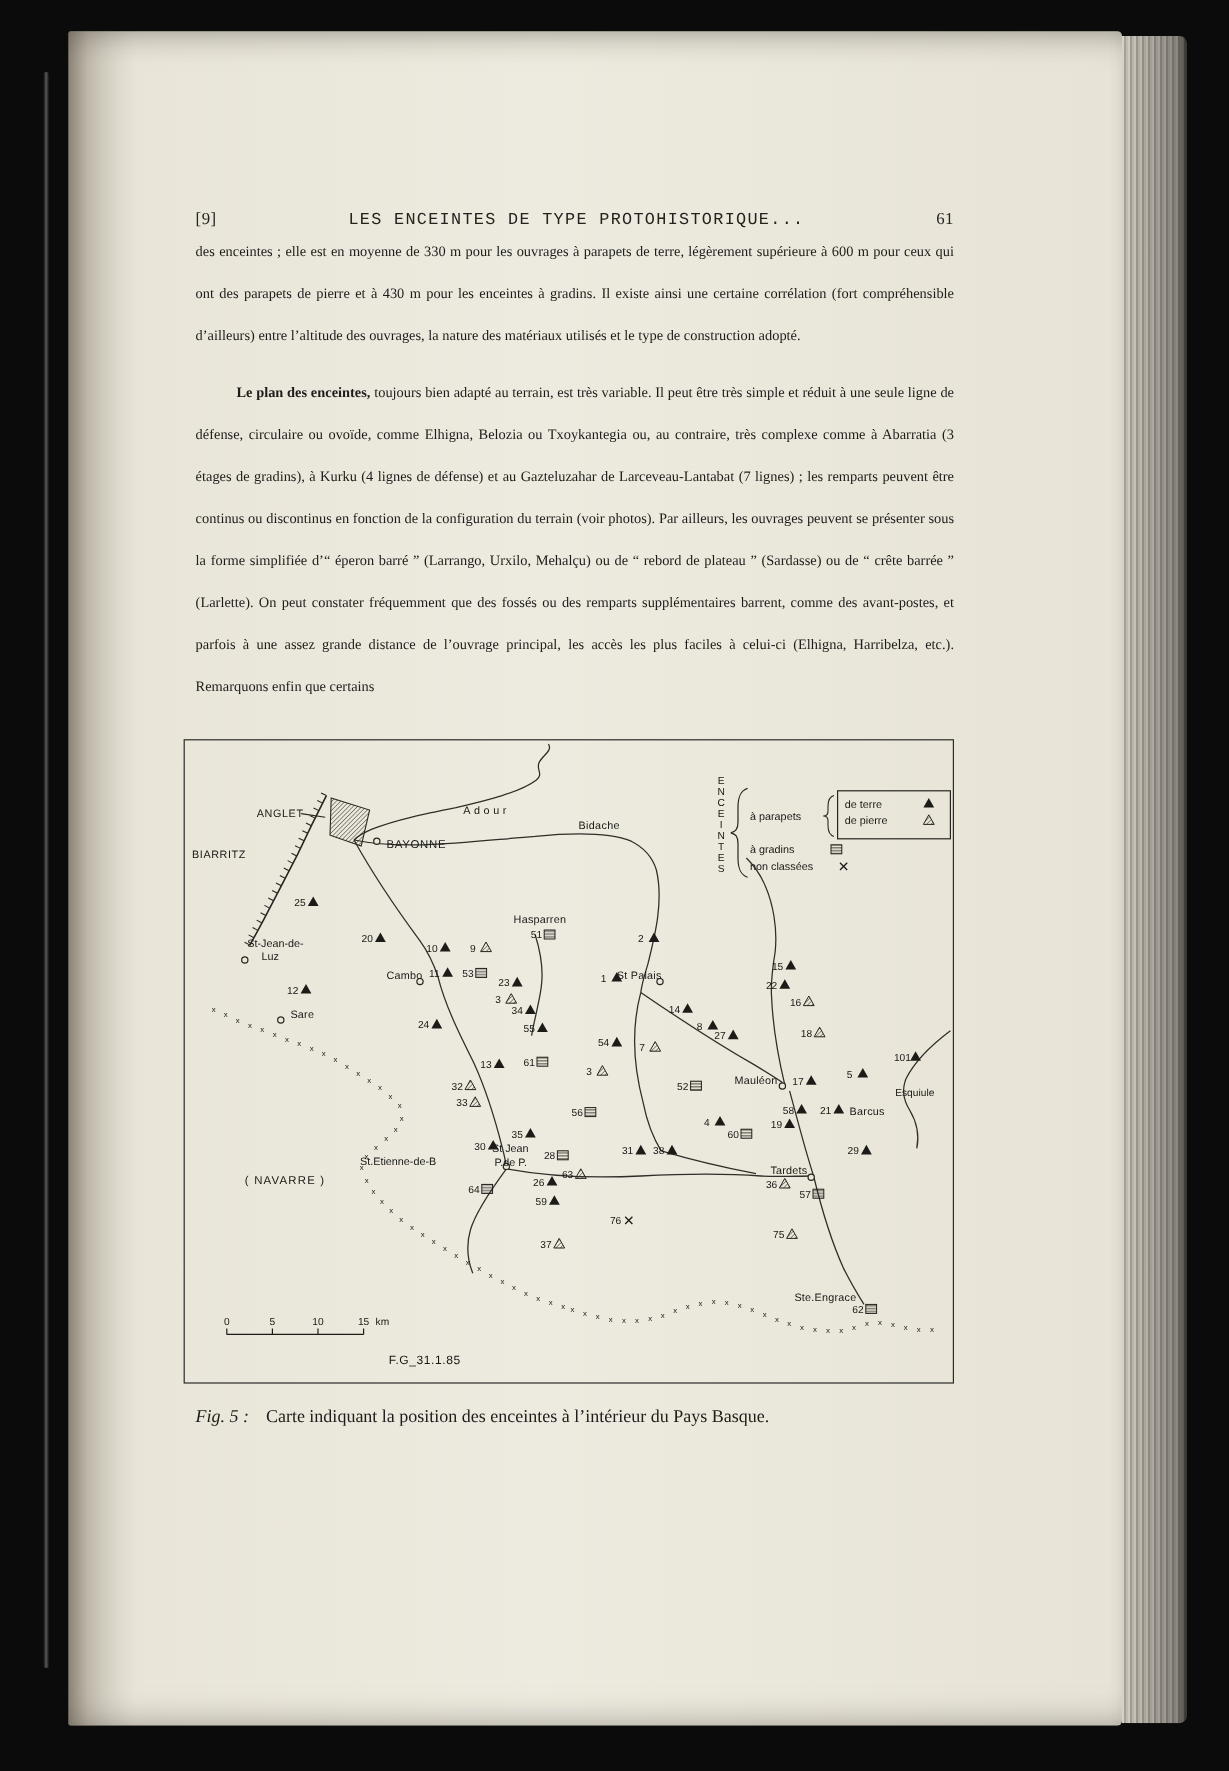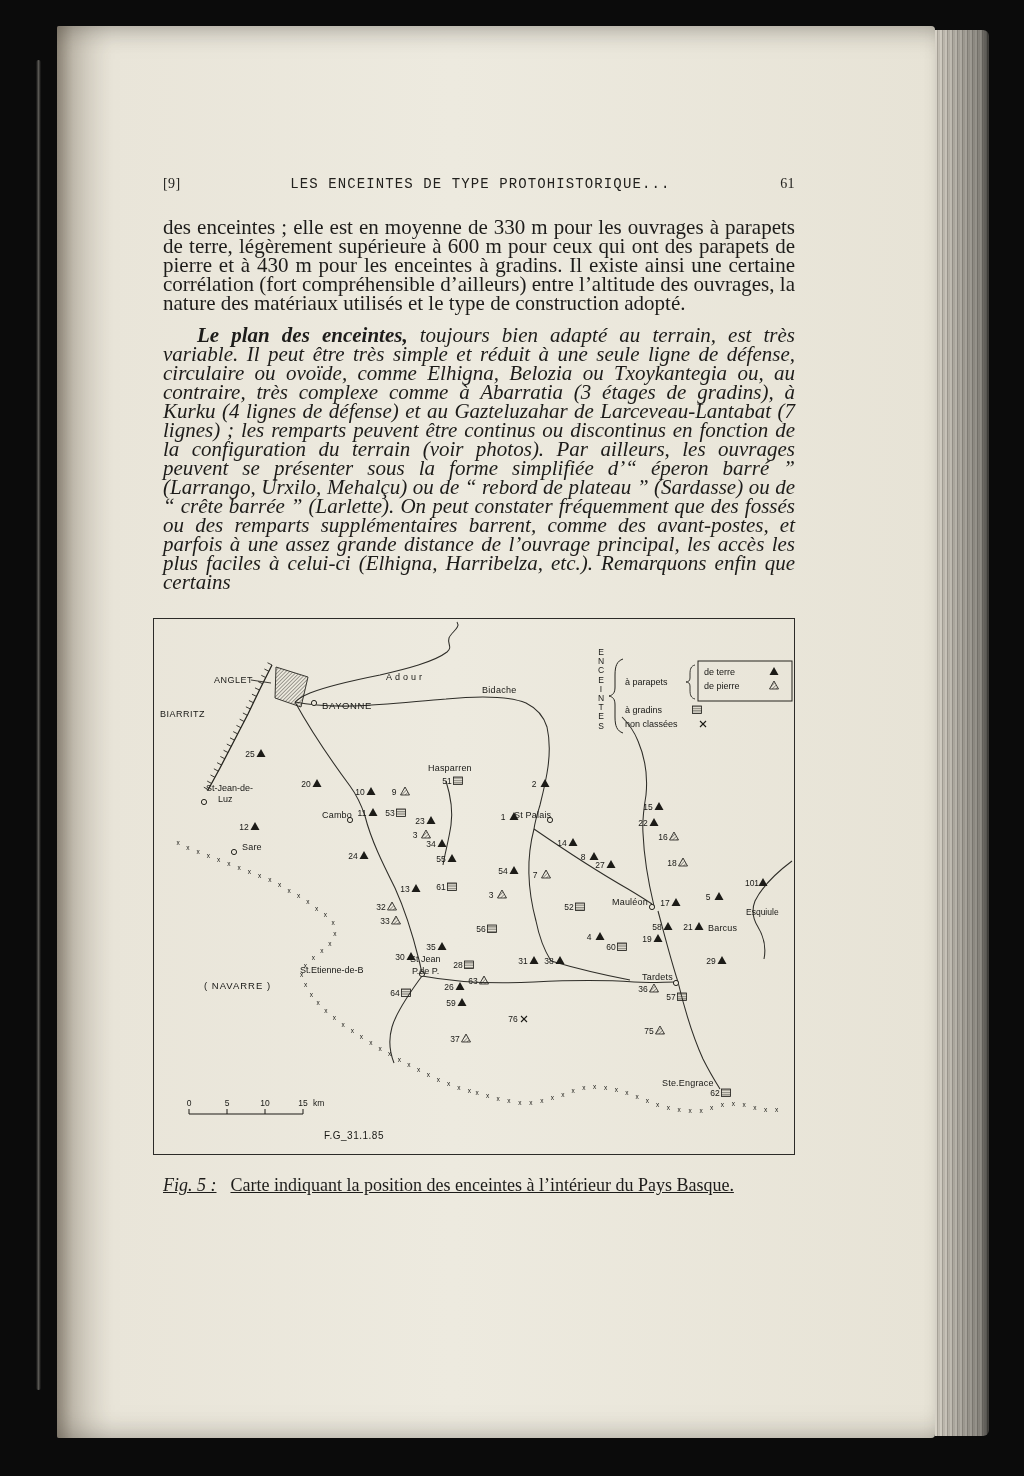--- a/index.html
+++ b/index.html
@@ -27,32 +27,32 @@
     background:linear-gradient(90deg,rgba(255,255,255,0),rgba(235,230,218,.35),rgba(255,255,255,0));
     border-radius:3px;
   }
   .content{padding:150px 140px 0 106px;}
   .running-head{
     display:flex;justify-content:space-between;align-items:baseline;
     font-size:14px;letter-spacing:.4px;color:#23221f;
   }
   .running-head .title{letter-spacing:1.1px;font-family:Liberation Mono, monospace;}
   .body-text{
-    margin-top:26px;font-size:21px;line-height:19px;text-align:justify;
+    font-size:12px;line-height:35px;text-align:justify;
     color:#1d1c1a;
   }
   .body-text p{margin:0;}
-  .para-2{margin-top:13px !important;text-indent:34px;font-style:italic;}
+  .para-2{margin-top:13px !important;text-indent:34px;}
   .figure-box{
     margin:26px 0 0 -10px;width:640px;height:535px;
     border:1.5px solid #2c2b28;background:transparent;position:relative;
   }
   .figure-box svg{display:block;}
   .caption{
-    margin-top:20px;font-size:18px;color:#1d1c1a;text-decoration:underline;
+    margin-top:20px;font-size:15px;color:#1d1c1a;
   }
   .caption em{font-style:italic;}
   .caption .cap-text{margin-left:14px;}
   #map-svg text{font-family:"Liberation Sans", sans-serif;fill:#181815;}
 </style>
 </head>
 <body>
 
 <div class="page">
   <div class="content">

